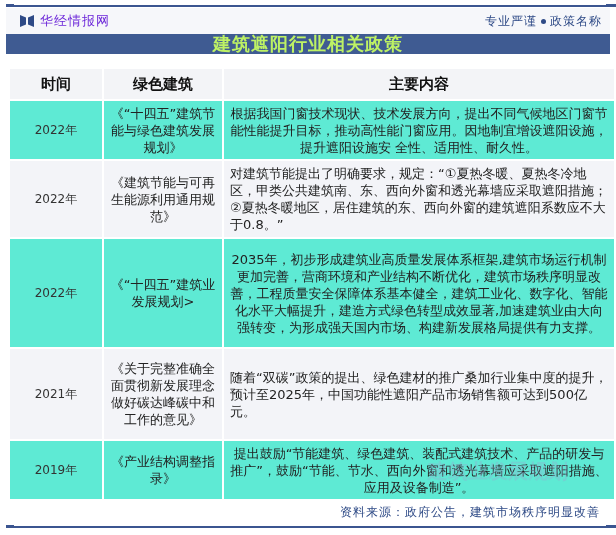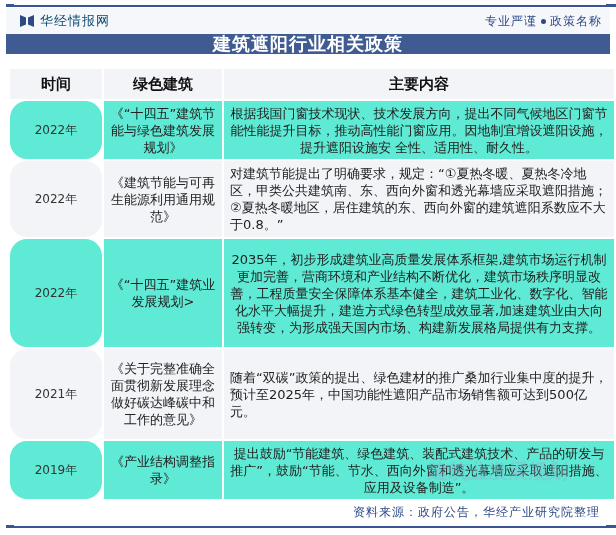--- a/index.html
+++ b/index.html
@@ -20,46 +20,46 @@
       background: #f6f7fa;
       display: flex; align-items: center; justify-content: space-between;
     }
     .logo { display: flex; align-items: center; margin-left: 14px; }
     .logo-icon { width: 14px; height: 12px; position: relative; margin-right: 6px; }
     .logo-icon::before, .logo-icon::after {
       content: ""; position: absolute; top: 0; width: 6px; height: 12px; background: #2e4a86;
     }
     .logo-icon::before { left: 0; clip-path: polygon(0 0, 100% 20%, 100% 80%, 0 100%); }
     .logo-icon::after { right: 0; clip-path: polygon(0 20%, 100% 0, 100% 100%, 0 80%); }
-    .logo-text { font-size: 13px; color: #0c4a6e; letter-spacing: 1px; }
+    .logo-text { font-size: 13px; color: #6d28d9; letter-spacing: 1px; }
     .slogan { font-size: 12px; color: #2e4a86; margin-right: 8px; display: flex; align-items: center; letter-spacing: 1px; }
     .slogan .dot { display: inline-block; width: 5px; height: 5px; border-radius: 50%; background: #2e4a86; margin: 0 4px; }
     .titlebar {
       position: absolute; left: 6px; right: 6px; top: 34px; height: 20px;
-      background: #3f5b92; color: #ffffff;
+      background: #3f5b92; color: #bef264;
       display: flex; align-items: center; justify-content: center;
       font-family: "DejaVu Serif", "Liberation Serif", serif;
       font-size: 18px; font-weight: bold; letter-spacing: 1px;
     }
     table.policy {
       position: absolute; left: 10px; top: 67px; width: 604px;
       border-collapse: separate; border-spacing: 2px 2px;
       margin-left: -2px;
       table-layout: fixed;
       font-size: 12.5px; color: #222;
     }
     table.policy th {
       height: 28px; background: #f3f4f7; color: #111;
       font-size: 15px; font-weight: bold; text-align: center;
       font-family: "DejaVu Serif", "Liberation Serif", serif;
     }
     table.policy td { padding: 3px 6px; vertical-align: middle; line-height: 17px; }
     table.policy tr.shade td { background: #5eead4; text-align: center; }
     table.policy tr.light td { background: #f3f4f8; }
-    td.year { text-align: center; font-size: 12px; color: #333; border-radius: 17px; }
+    td.year { text-align: center; font-size: 12px; color: #333; }
     td.name { text-align: center; font-size: 13px; }
     td.content { text-align: left; font-size: 13px; }
     .footer {
       position: absolute; right: 16px; top: 504px;
       font-size: 12px; color: #2e4a86; letter-spacing: 1px;
     }
     .bottomline {
       position: absolute; left: 6px; right: 0; top: 526px; height: 2px; background: #3b5590;
     }
     .bottomline .cap-l { position: absolute; left: 0; top: -1px; width: 8px; height: 3px; background: #3b5590; }
@@ -131,18 +131,18 @@
       <td class="name">《产业结构调整指录》</td>
       <td class="content">提出鼓励“节能建筑、绿色建筑、装配式建筑技术、产品的研发与推广”，鼓励“节能、节水、西向外窗和透光幕墙应采取遮阳措施、应用及设备制造”。</td>
     </tr>
   </tbody>
 </table>
 
 <div class="watermark">
   <div>建筑业发展规划</div>
 </div>
 
-<div class="footer">资料来源：政府公告，华经产业研究院整理</div>
+<div class="footer">资料来源：政府公告，建筑市场秩序明显改善</div>
 
 <div class="bottomline">
   <span class="cap-l"></span>
   <span class="cap-r"></span>
 </div>
 
 </body></html>

